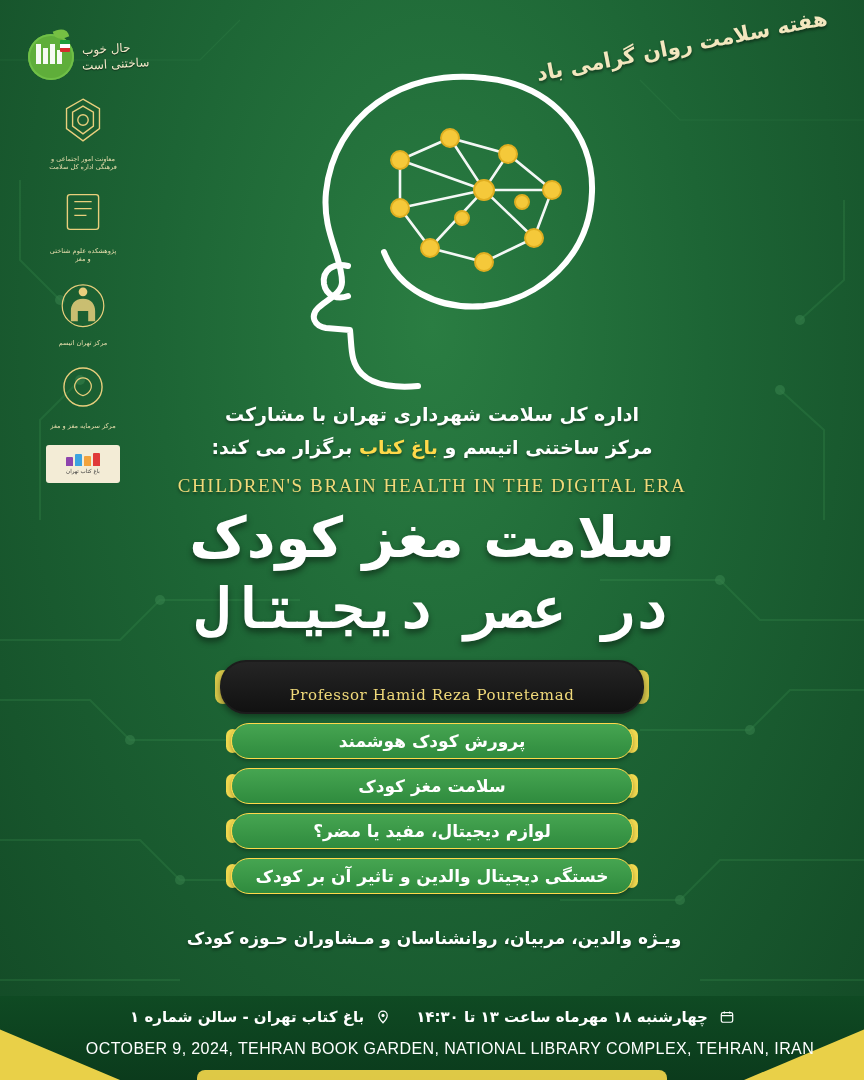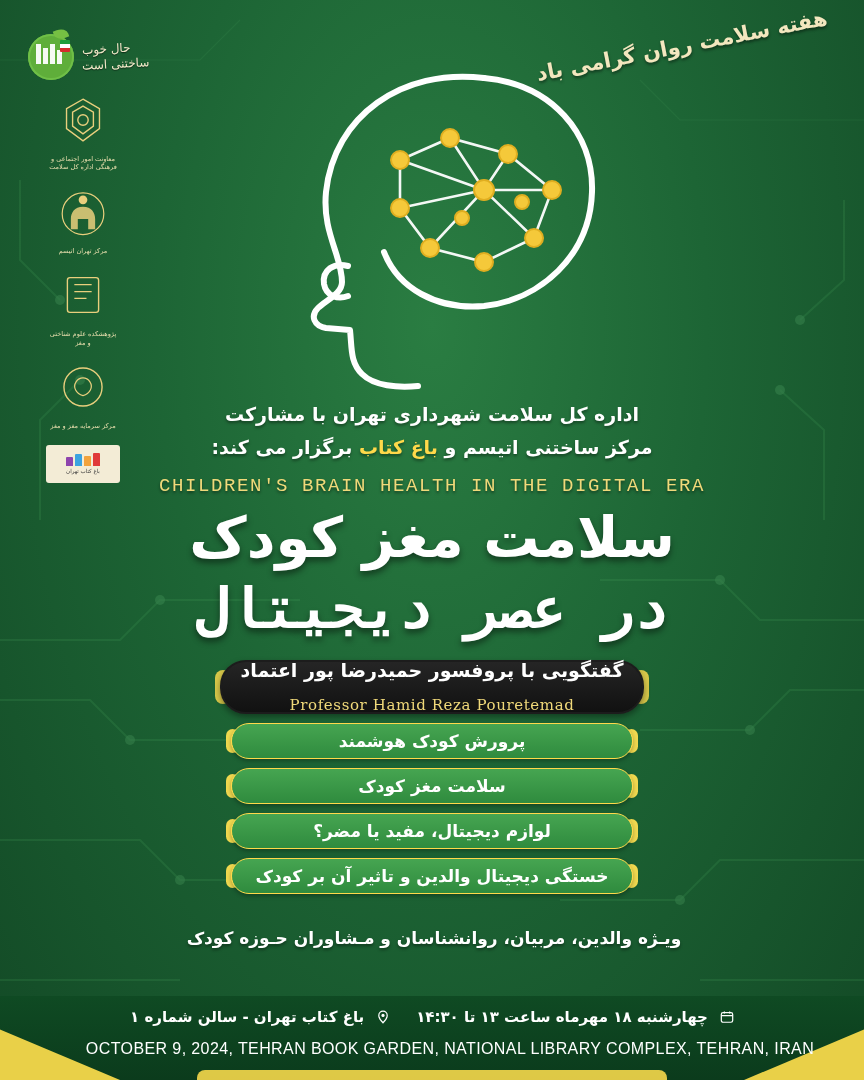--- a/index.html
+++ b/index.html
@@ -107,21 +107,21 @@
   .presenters{
     position:absolute;top:398px;left:0;right:0;text-align:center;z-index:6;
     color:#ffffff;font-size:19px;font-weight:bold;line-height:1.75;
     text-shadow:0 2px 3px rgba(0,0,0,.4);
   }
   .presenters .p2 .accent{color:#ffd94a;}
 
   
   .title-en{
     position:absolute;top:475px;left:0;right:0;text-align:center;z-index:6;
-    color:#f0d97a;font-family:Liberation Mono, monospace;
+    color:#f0d97a;font-family:Liberation Serif, serif;
     font-size:19px;letter-spacing:1.6px;direction:ltr;
     text-shadow:0 2px 3px rgba(0,0,0,.45);
   }
   .title-fa{
     position:absolute;top:500px;left:0;right:0;text-align:center;z-index:6;
     color:#ffffff;font-weight:bold;
     font-size:56px;line-height:1.35;
     text-shadow:0 4px 6px rgba(0,0,0,.45);
   }
   .title-fa .l2{display:block;letter-spacing:2px;font-family:Liberation Mono, monospace;}
@@ -270,36 +270,36 @@
           <path d="M30 14 L42 21 V37 L30 46 L18 37 V21 Z"></path>
           <circle cx="30" cy="30" r="6"></circle>
         </g>
       </svg>
       <div class="org-caption">معاونت امور اجتماعی و فرهنگی
 اداره کل سلامت</div>
     </div>
 
     <div class="org-logo">
       <svg class="org-mark" viewBox="0 0 60 60">
+        <rect x="12" y="10" width="36" height="40" rx="3" fill="none" stroke="#e9cf7d" stroke-width="1.6"></rect>
+        <path d="M20 18 H40 M20 26 H40 M20 34 H34" stroke="#e9cf7d" stroke-width="1.4"></path>
+      </svg>
+      <div class="org-caption">پژوهشکده
+علوم شناختی و مغز</div>
+    </div>
+
+    <div class="org-logo">
+      <svg class="org-mark" viewBox="0 0 60 60">
         <g fill="#e9cf7d">
           <circle cx="30" cy="16" r="5"></circle>
           <path d="M30 24 C20 24 16 31 16 38 L16 50 L24 50 L24 38 L36 38 L36 50 L44 50 L44 38 C44 31 40 24 30 24 Z" opacity=".85"></path>
         </g>
         <circle cx="30" cy="32" r="24" fill="none" stroke="#e9cf7d" stroke-width="1.4"></circle>
       </svg>
       <div class="org-caption">مرکز تهران اتیسم</div>
-    </div>
-
-    <div class="org-logo">
-      <svg class="org-mark" viewBox="0 0 60 60">
-        <rect x="12" y="10" width="36" height="40" rx="3" fill="none" stroke="#e9cf7d" stroke-width="1.6"></rect>
-        <path d="M20 18 H40 M20 26 H40 M20 34 H34" stroke="#e9cf7d" stroke-width="1.4"></path>
-      </svg>
-      <div class="org-caption">پژوهشکده
-علوم شناختی و مغز</div>
     </div>
 
     <div class="org-logo">
       <svg class="org-mark" viewBox="0 0 60 60">
         <circle cx="30" cy="30" r="22" fill="none" stroke="#e9cf7d" stroke-width="1.6"></circle>
         <path d="M22 24 C26 18 34 18 38 24 C42 30 38 38 30 40 C22 38 18 30 22 24 Z" fill="none" stroke="#e9cf7d" stroke-width="1.4"></path>
       </svg>
       <div class="org-caption">مرکز سرمایه مغز و مغز</div>
     </div>
 
@@ -356,21 +356,20 @@
   </div>
 
   <div class="title-en">CHILDREN'S BRAIN HEALTH IN THE DIGITAL ERA</div>
   <div class="title-fa">
     <span class="l1">سلامت مغز کودک</span>
     <span class="l2">در عصر دیجیتال</span>
   </div>
 
   <div class="topics">
     <div class="topic-main">
-      <div class="fa">گفتگویی با پروفسور حمیدرضا پور اعتماد</div>
       <div class="en">Professor Hamid Reza Pouretemad</div>
     </div>
     <div class="topic">پرورش کودک هوشمند</div>
     <div class="topic">سلامت مغز کودک</div>
     <div class="topic">لوازم دیجیتال، مفید یا مضر؟</div>
     <div class="topic">خستگی دیجیتال والدین و تاثیر آن بر کودک</div>
   </div>
 
   <div class="audience">ویـژه والدین، مربیان، روانشناسان و مـشاوران حـوزه کودک</div>
 

